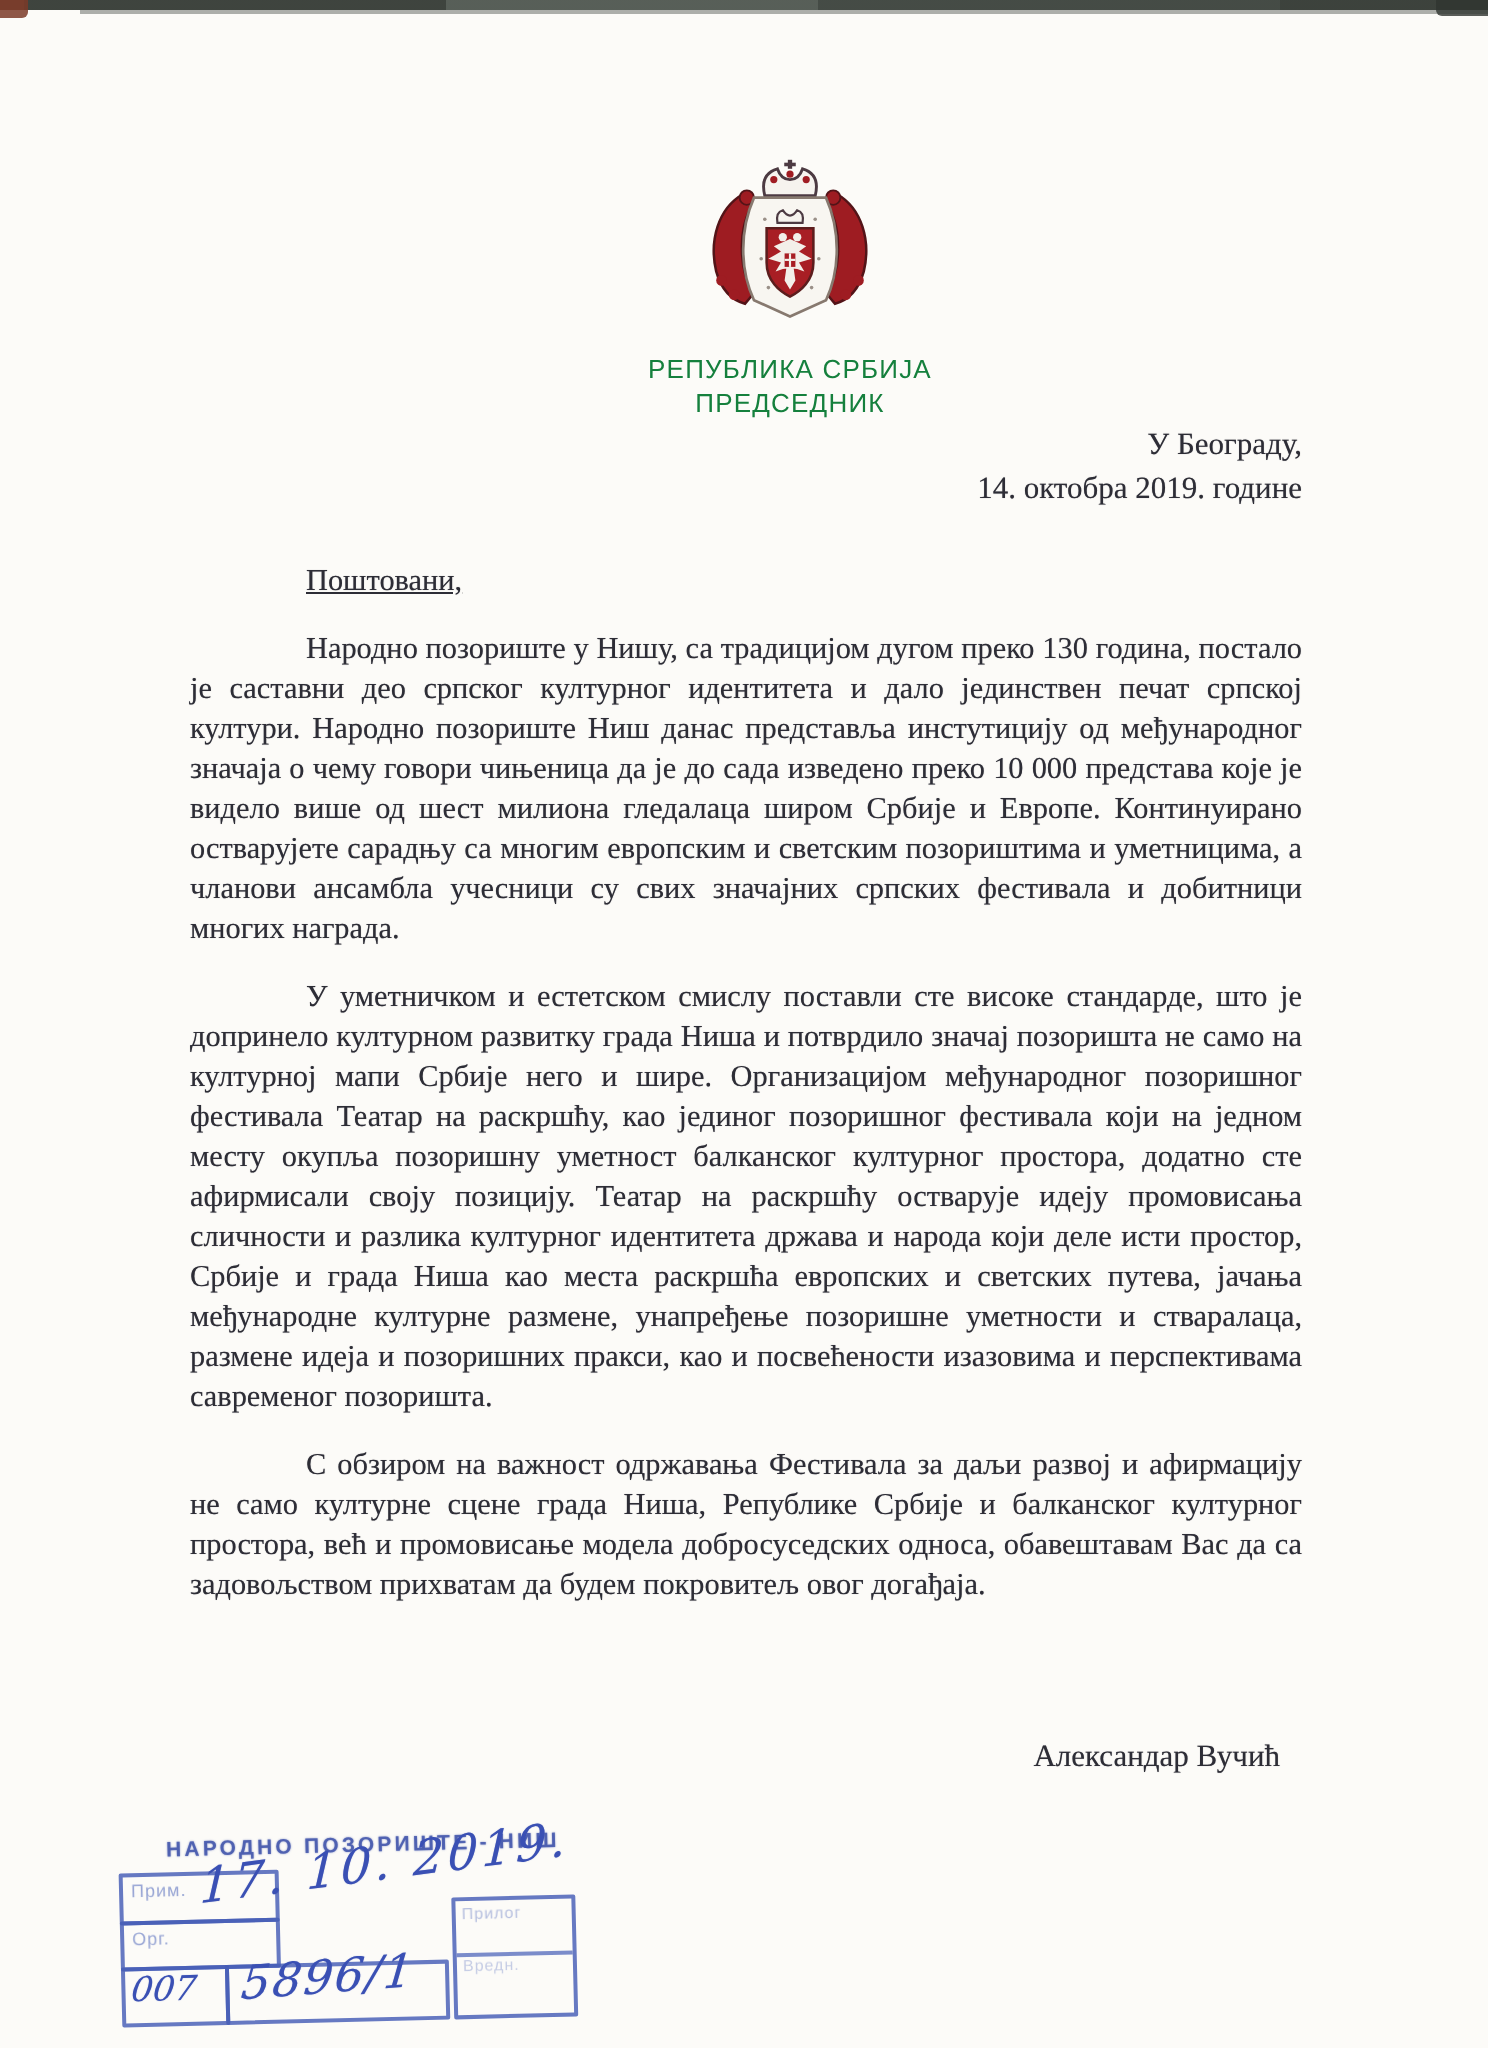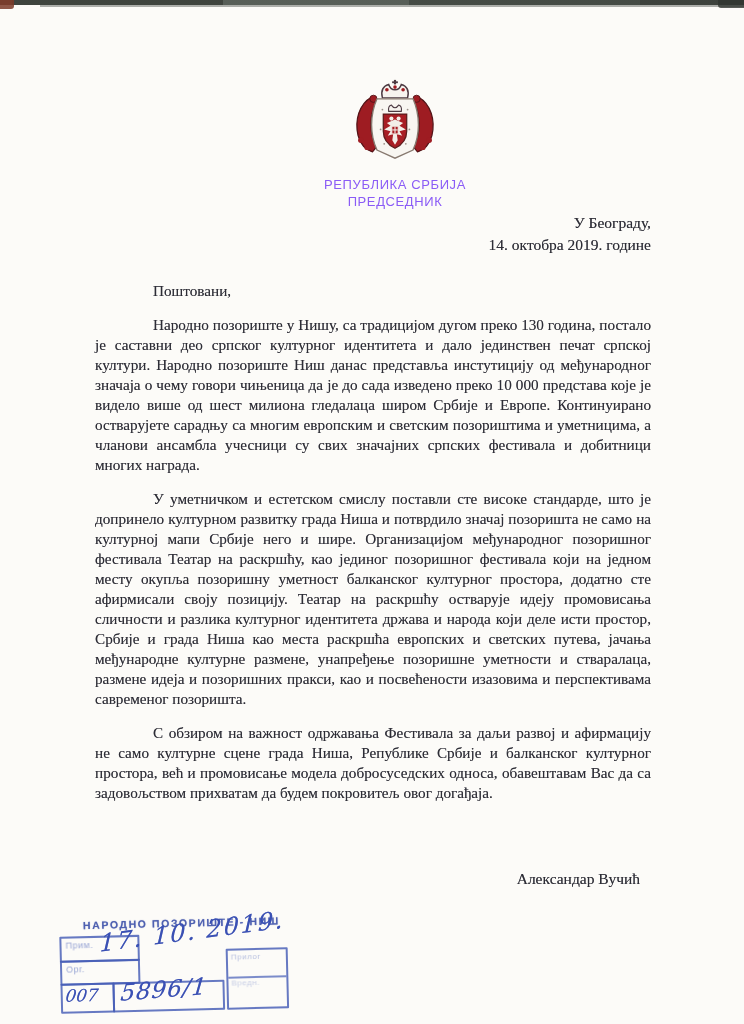--- a/index.html
+++ b/index.html
@@ -33,41 +33,41 @@
   }
 
   
   .letterhead{
     position:absolute;top:78px;left:292px;width:206px;
     text-align:center;
   }
   .crest{display:block;margin:0 auto 6px auto;}
   .org-line{
     font-family:"Liberation Sans", sans-serif;
-    font-size:13px;letter-spacing:.6px;color:#8b5cf6;
+    font-size:13px;letter-spacing:.6px;color:#15803d;
     line-height:17px;white-space:nowrap;
   }
 
   
   .dateline{
     position:absolute;top:212px;right:93px;
     text-align:right;font-size:15.5px;line-height:22px;
     text-shadow:0 0 .4px rgba(45,45,55,.55);
   }
 
   
   .letter-body{
     position:absolute;top:281px;left:95px;width:556px;
     font-size:15.2px;line-height:20px;
     text-align:justify;
     text-shadow:0 0 .4px rgba(45,45,55,.5);
   }
   .letter-body p{margin:0 0 14px 0;}
   .letter-body p.para{text-indent:58px;}
-  .salutation{text-indent:58px;}
+  .salutation{text-indent:58px;text-decoration:underline;}
 
   .signature{
     position:absolute;top:870px;right:104px;
     font-size:15.5px;
     text-shadow:0 0 .4px rgba(45,45,55,.55);
   }
 
   
   .stamp{
     position:absolute;left:58px;top:914px;width:232px;height:100px;

